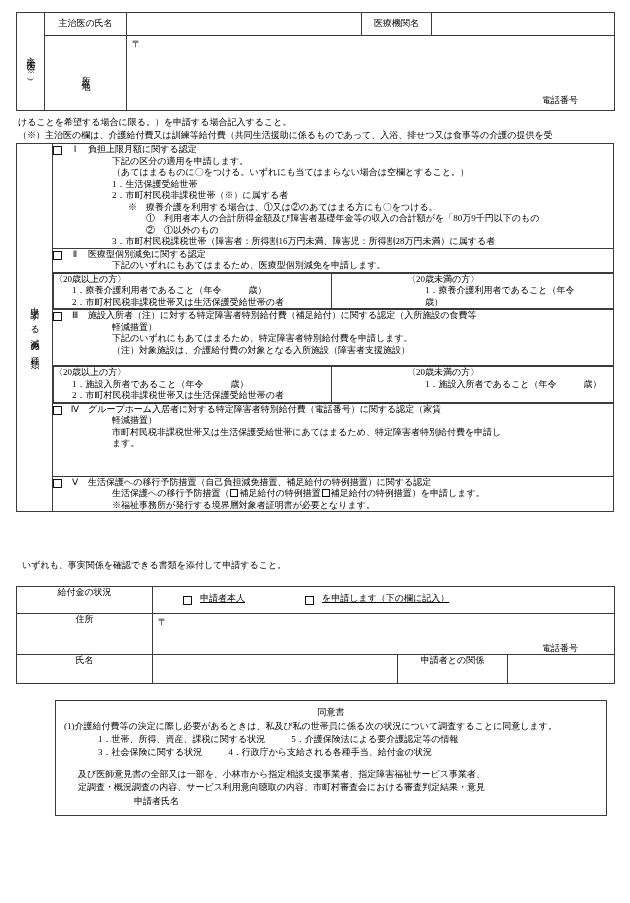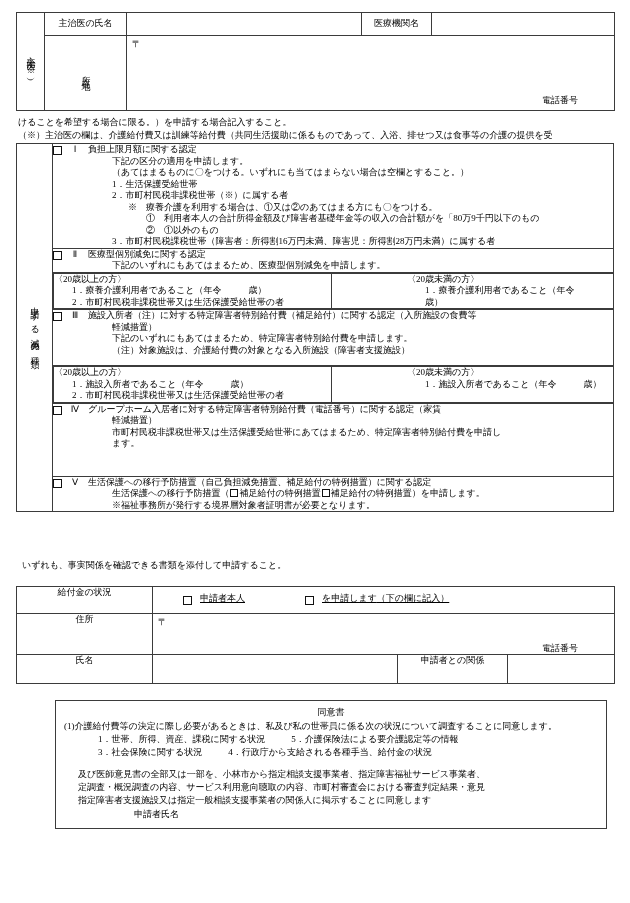--- a/index.html
+++ b/index.html
@@ -439,17 +439,16 @@
   </table>
 
   <div id="consent-box">
     <span class="title">同意書</span>
     <span class="c-hang">(1)介護給付費等の決定に際し必要があるときは、私及び私の世帯員に係る次の状況について調査することに同意します。</span>
     <span class="c-sub"><span>1．世帯、所得、資産、課税に関する状況</span><span class="c-space"></span><span>5．介護保険法による要介護認定等の情報</span></span>
     <span class="c-sub"><span>3．社会保険に関する状況</span><span class="c-space"></span><span>4．行政庁から支給される各種手当、給付金の状況</span></span>
     <span class="spacer-line"></span>
     <span class="c-cont">及び医師意見書の全部又は一部を、小林市から指定相談支援事業者、指定障害福祉サービス事業者、</span>
     <span class="c-cont">定調査・概況調査の内容、サービス利用意向聴取の内容、市町村審査会における審査判定結果・意見</span>
-    <span class="c-cont">指定障害者支援施設又は指定一般相談支援事業者の関係人に掲示することに同意します</span>
     <span class="sig">申請者氏名</span>
   </div>
 
 </div>
 
 </body></html>

